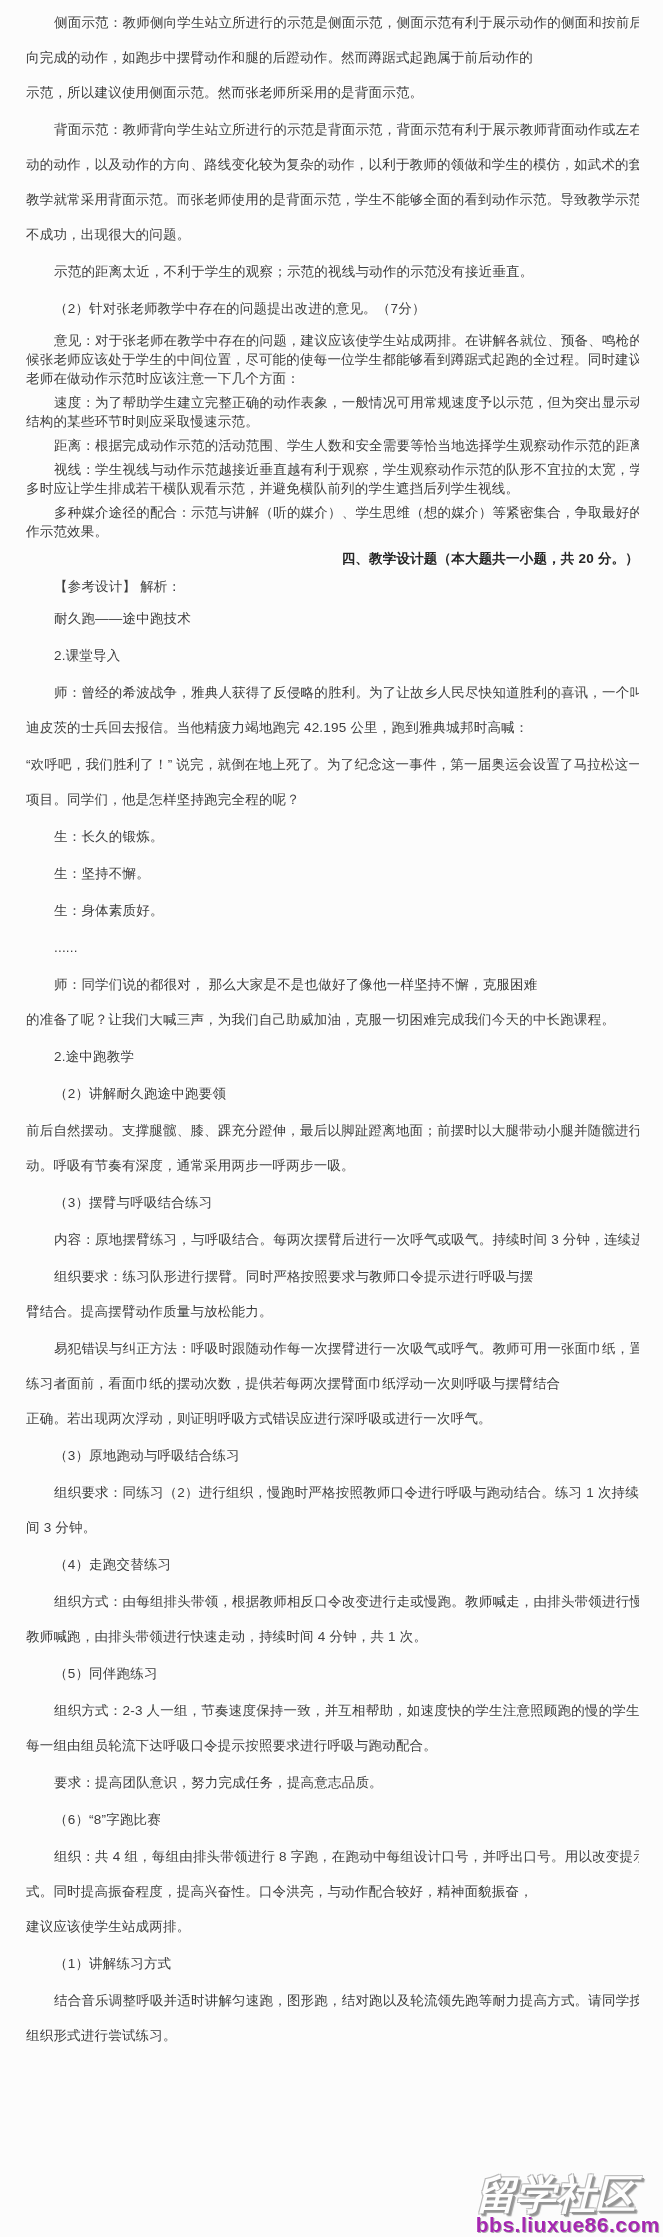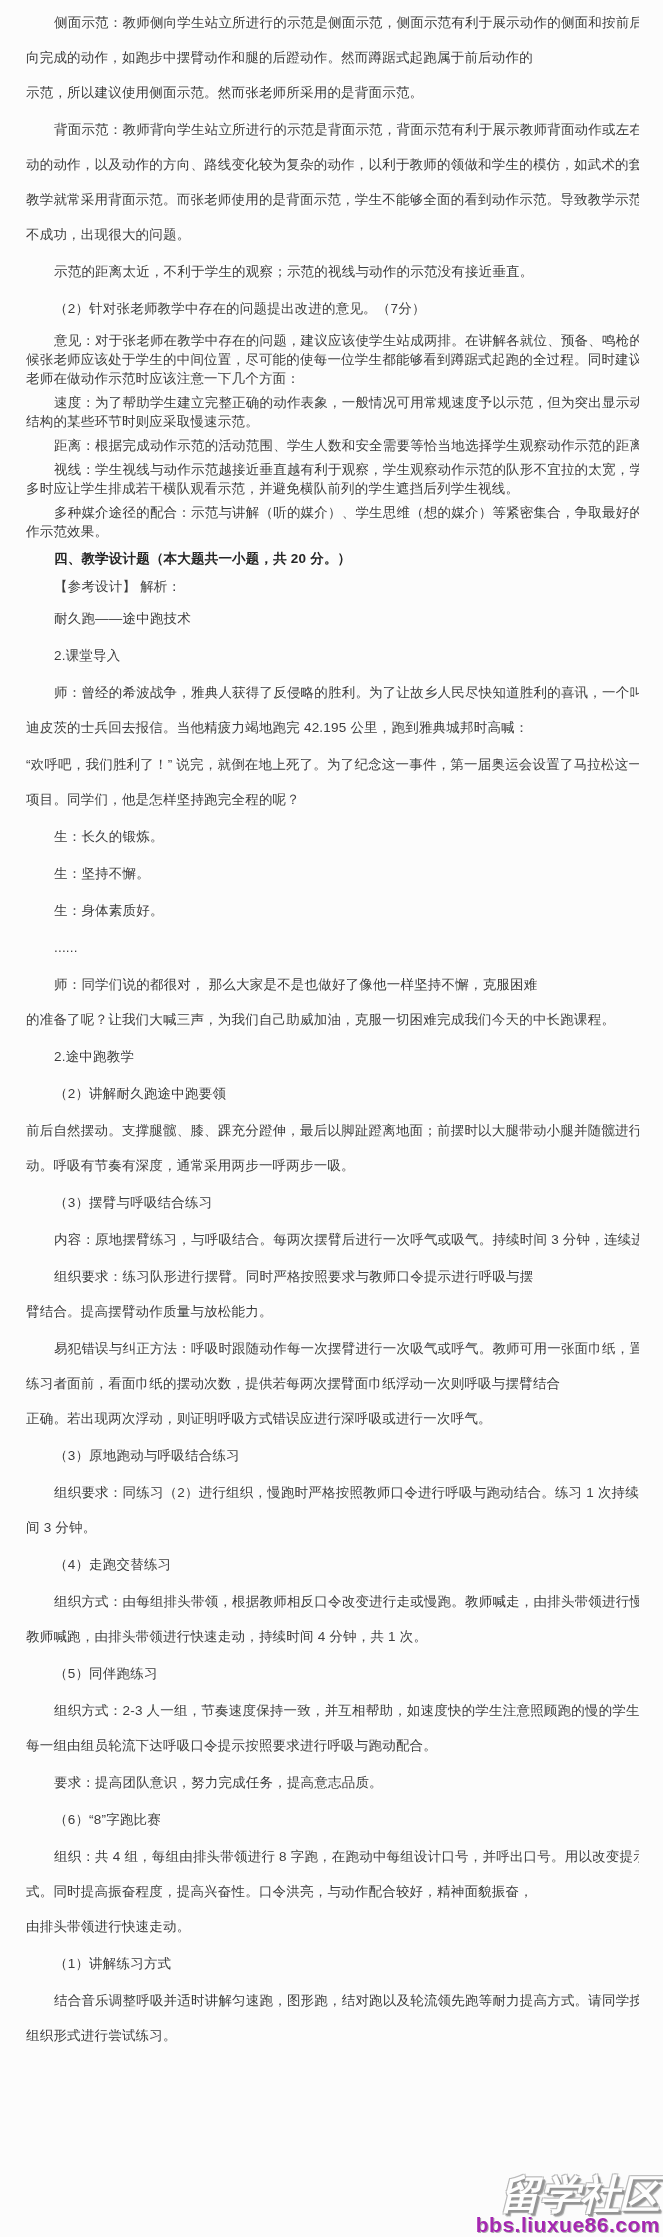--- a/index.html
+++ b/index.html
@@ -28,29 +28,29 @@
     overflow: hidden;
   }
   
   .para.body { margin-bottom: 2px; }
   .para.body .line { line-height: 35px; }
   
   .para.tight { margin: 5px 0; }
   .para.tight .line { line-height: 19px; }
   
   .para.heading { margin: 8px 0; font-weight: bold; color: #252525; }
-  .para.heading .line { line-height: 20px; }
+  .para.heading .line { line-height: 20px; text-align: right; }
   .line.indent { padding-left: 28px; }
 
   
   .watermark {
     position: absolute;
     right: 3px;
     bottom: 0px;
-    text-align: right;
+    text-align: left;
     pointer-events: none;
     opacity: 0.95;
   }
   .wm-title {
     font-size: 40px;
     font-weight: bold;
     font-style: italic;
     line-height: 1.05;
     letter-spacing: 0px;
     color: #ffffff;
@@ -196,21 +196,21 @@
       </div>
       <div class="para body">
         <div class="line indent">要求：提高团队意识，努力完成任务，提高意志品质。</div>
       </div>
       <div class="para body">
         <div class="line indent">（6）“8”字跑比赛</div>
       </div>
       <div class="para body">
         <div class="line indent">组织：共 4 组，每组由排头带领进行 8 字跑，在跑动中每组设计口号，并呼出口号。用以改变提示方</div>
         <div class="line">式。同时提高振奋程度，提高兴奋性。口令洪亮，与动作配合较好，精神面貌振奋，</div>
-        <div class="line">由排头带领进行快速走动。</div>
+        <div class="line">建议应该使学生站成两排。</div>
       </div>
       <div class="para body">
         <div class="line indent">（1）讲解练习方式</div>
       </div>
       <div class="para body">
         <div class="line indent">结合音乐调整呼吸并适时讲解匀速跑，图形跑，结对跑以及轮流领先跑等耐力提高方式。请同学按照</div>
         <div class="line">组织形式进行尝试练习。</div>
       </div>
     </div>
   <div class="watermark">

